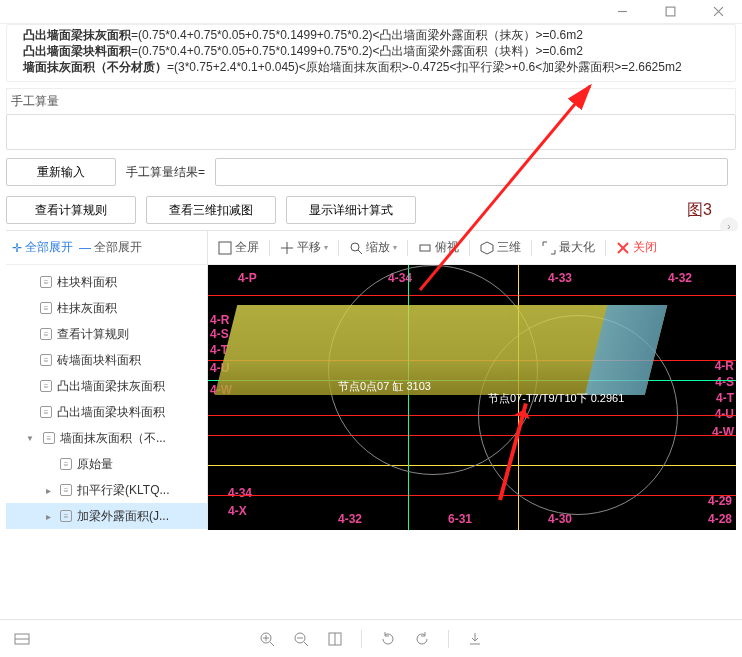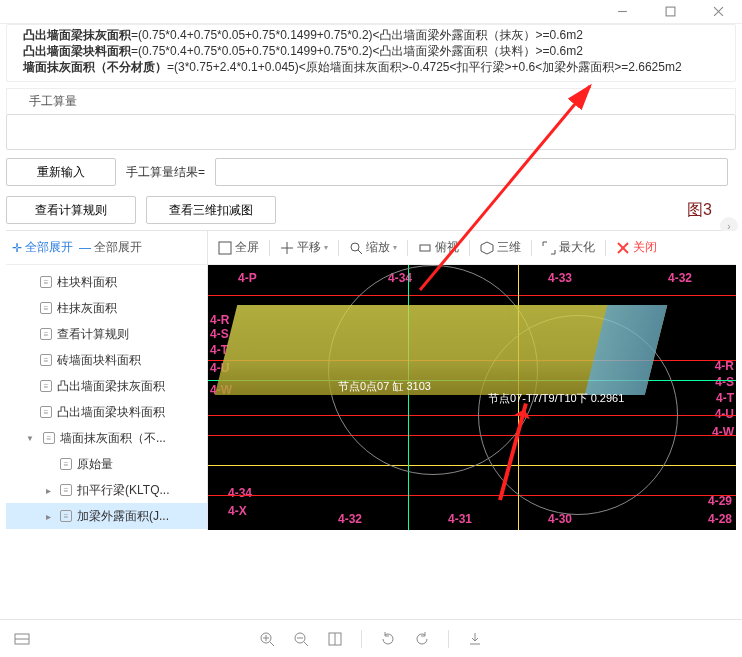--- a/index.html
+++ b/index.html
@@ -7,21 +7,21 @@
   
   .titlebar { height: 24px; display: flex; justify-content: flex-end; align-items: center; padding: 0 4px; gap: 8px; border-bottom: 1px solid #eee; }
   .titlebar .tb-btn { width: 40px; height: 22px; display: flex; align-items: center; justify-content: center; color: #888; cursor: pointer; }
   .titlebar .tb-btn svg { width: 11px; height: 11px; }
   
   .top-content { padding: 2px 16px 6px 16px; background: #fff; border: 1px solid #eee; margin: 0 6px; border-radius: 2px; }
   .top-content p { font-size: 12px; line-height: 16px; word-break: break-all; }
   .top-content b { font-weight: bold; }
   
   .manual-section { margin: 6px 6px 0 6px; }
-  .manual-label { font-size: 12px; color: #555; border: 1px solid #eee; border-bottom: none; padding: 4px 22px; background:#fff;}
+  .manual-label { font-size: 12px; color: #555; border: 1px solid #eee; border-bottom: none; padding: 4px 4px; background:#fff;}
   .manual-input { border: 1px solid #ddd; height: 36px; background: #fff; border-radius: 2px; }
   
   .row-buttons { display: flex; gap: 10px; margin: 8px 14px 0 6px; align-items:center;}
   .btn { border: 1px solid #ccc; background: #fff; height: 28px; padding: 0 14px; border-radius: 2px; font-size: 12px; cursor: pointer; display:flex;align-items:center;justify-content:center;}
   .btn-wide { width:110px;}
   .result-label { font-size: 12px; color:#333;}
   .result-box { flex:1; border:1px solid #ccc; height:28px; border-radius:2px;}
   
   .rule-row { display:flex; gap:10px; margin:10px 6px 0 6px; align-items:center;}
   .fig-label { color:#7f1d1d; font-size:16px; font-weight:500; margin-left:auto; margin-right:24px;}
@@ -102,20 +102,21 @@
 
 <div class="row-buttons">
   <button class="btn btn-wide">重新输入</button>
   <span class="result-label">手工算量结果=</span>
   <div class="result-box"></div>
 </div>
 
 <div class="rule-row">
   <button class="btn" style="width:130px">查看计算规则</button>
   <button class="btn" style="width:130px">查看三维扣减图</button>
+  <button class="btn" style="width:130px">显示详细计算式</button>
   <span class="fig-label">图3</span>
 </div>
 
 <div class="split-area">
 
   <div class="tree-panel">
     <div class="tree-toolbar">
       <span class="tool-link active">
           <span style="color:#2b7de1">✛</span>
           <span>全部展开</span>
@@ -241,21 +242,21 @@
 
       <span class="grid-label" style="right:2px;top:94px">4-R</span>
       <span class="grid-label" style="right:2px;top:110px">4-S</span>
       <span class="grid-label" style="right:2px;top:126px">4-T</span>
       <span class="grid-label" style="right:2px;top:142px">4-U</span>
       <span class="grid-label" style="right:2px;top:160px">4-W</span>
 
       <span class="grid-label" style="left:20px;bottom:30px">4-34</span>
       <span class="grid-label" style="left:20px;bottom:12px">4-X</span>
       <span class="grid-label" style="left:130px;bottom:4px">4-32</span>
-      <span class="grid-label" style="left:240px;bottom:4px">4-31</span>
+      <span class="grid-label" style="left:240px;bottom:4px">6-31</span>
       <span class="grid-label" style="left:340px;bottom:4px">4-30</span>
       <span class="grid-label" style="right:4px;bottom:22px">4-29</span>
       <span class="grid-label" style="right:4px;bottom:4px">4-28</span>
 
       <div class="hline" style="top:30px"></div>
       <div class="hline" style="top:95px"></div>
       <div class="hline green" style="top:115px"></div>
       <div class="hline" style="top:150px"></div>
       <div class="hline" style="top:170px"></div>
       <div class="hline yellow" style="top:200px"></div>

